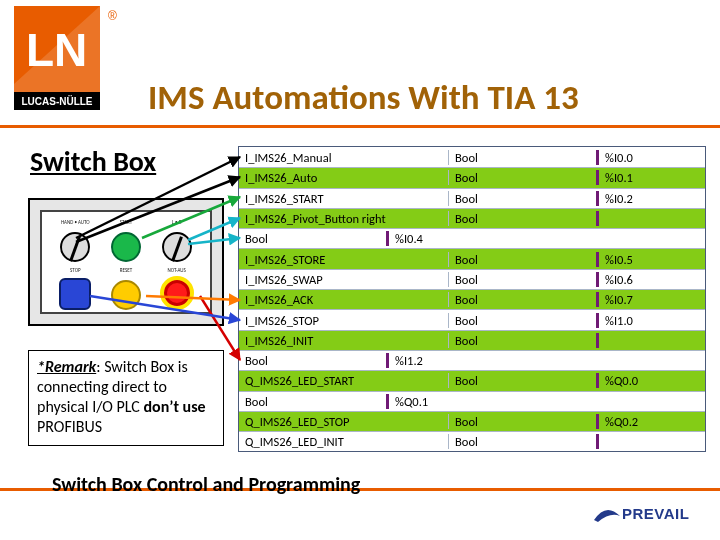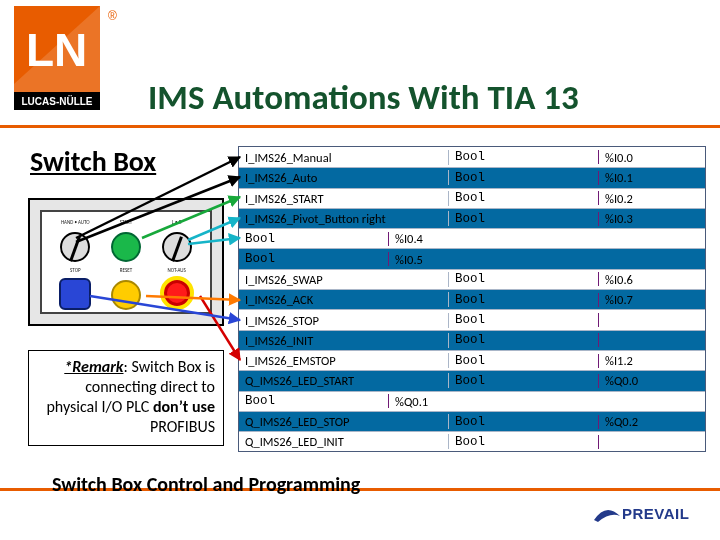--- a/index.html
+++ b/index.html
@@ -21,21 +21,21 @@
     position: absolute;
     left: 14px;
     top: 6px;
   }
   .title {
     position: absolute;
     left: 148px;
     top: 76px;
     font-size: 35px;
     font-weight: 600;
-    color: #14532d;
+    color: #a16207;
     white-space: nowrap;
   }
   .hr-top {
     position: absolute;
     left: 0; right: 0; top: 125px;
     border-top: 3px solid #e85c00;
   }
   .section-title {
     position: absolute;
     left: 30px;
@@ -77,44 +77,43 @@
   .sb-stop { background:#ff1a1a; border:4px solid #ffe400; border-radius:50%; width:34px; height:34px; box-shadow: inset 0 0 0 3px #c80000; }
   .remarks {
     position: absolute;
     left: 28px;
     top: 350px;
     width: 196px;
     border: 1.5px solid #000;
     padding: 6px 8px 8px 8px;
     font-size: 16px;
     line-height: 1.25;
-    text-align: right;
   }
   .remarks .lbl { font-style: italic; text-decoration: underline; font-weight: 700; }
   .remarks .dont { font-weight: 700; }
   .table {
     position: absolute;
     left: 238px;
     top: 146px;
     width: 468px;
     border: 1.5px solid #4a5a7a;
     font-size: 12.5px;
   }
   .trow {
     display: flex;
     border-top: 1px solid #aab6c8;
     height: 20.3px;
     align-items: center;
   }
   .trow:first-child { border-top: none; align-items: center; }
   .tc { padding: 0 6px; overflow: hidden; white-space: nowrap; }
   .tc.name { flex: 0 0 210px; border-right: 1px solid #aab6c8; }
-  .tc.type { flex: 0 0 150px; border-right: 1px solid #701a75; font-family: Liberation Mono, monospace; }
+  .tc.type { flex: 0 0 150px; border-right: 3px solid #701a75; }
   .tc.addr { flex: 1 1 auto; }
-  .trow.odd { background: #0369a1; }
+  .trow.odd { background: #84cc16; }
   .hr-bot {
     position: absolute;
     left: 0; right: 0; top: 488px;
     border-top: 3px solid #e85c00;
   }
   .footer-title {
     position: absolute;
     left: 52px;
     top: 472px;
     font-size: 20px;
@@ -197,50 +196,50 @@
       <div class="tc addr">%I0.1</div>
     </div>
     <div class="trow">
       <div class="tc name">I_IMS26_START</div>
       <div class="tc type">Bool</div>
       <div class="tc addr">%I0.2</div>
     </div>
     <div class="trow odd">
       <div class="tc name">I_IMS26_Pivot_Button right</div>
       <div class="tc type">Bool</div>
-      <div class="tc addr">%I0.3</div>
     </div>
     <div class="trow">
       <div class="tc type">Bool</div>
       <div class="tc addr">%I0.4</div>
     </div>
     <div class="trow odd">
+      <div class="tc name">I_IMS26_STORE</div>
       <div class="tc type">Bool</div>
       <div class="tc addr">%I0.5</div>
     </div>
     <div class="trow">
       <div class="tc name">I_IMS26_SWAP</div>
       <div class="tc type">Bool</div>
       <div class="tc addr">%I0.6</div>
     </div>
     <div class="trow odd">
       <div class="tc name">I_IMS26_ACK</div>
       <div class="tc type">Bool</div>
       <div class="tc addr">%I0.7</div>
     </div>
     <div class="trow">
       <div class="tc name">I_IMS26_STOP</div>
       <div class="tc type">Bool</div>
+      <div class="tc addr">%I1.0</div>
     </div>
     <div class="trow odd">
       <div class="tc name">I_IMS26_INIT</div>
       <div class="tc type">Bool</div>
     </div>
     <div class="trow">
-      <div class="tc name">I_IMS26_EMSTOP</div>
       <div class="tc type">Bool</div>
       <div class="tc addr">%I1.2</div>
     </div>
     <div class="trow odd">
       <div class="tc name">Q_IMS26_LED_START</div>
       <div class="tc type">Bool</div>
       <div class="tc addr">%Q0.0</div>
     </div>
     <div class="trow">
       <div class="tc type">Bool</div>

